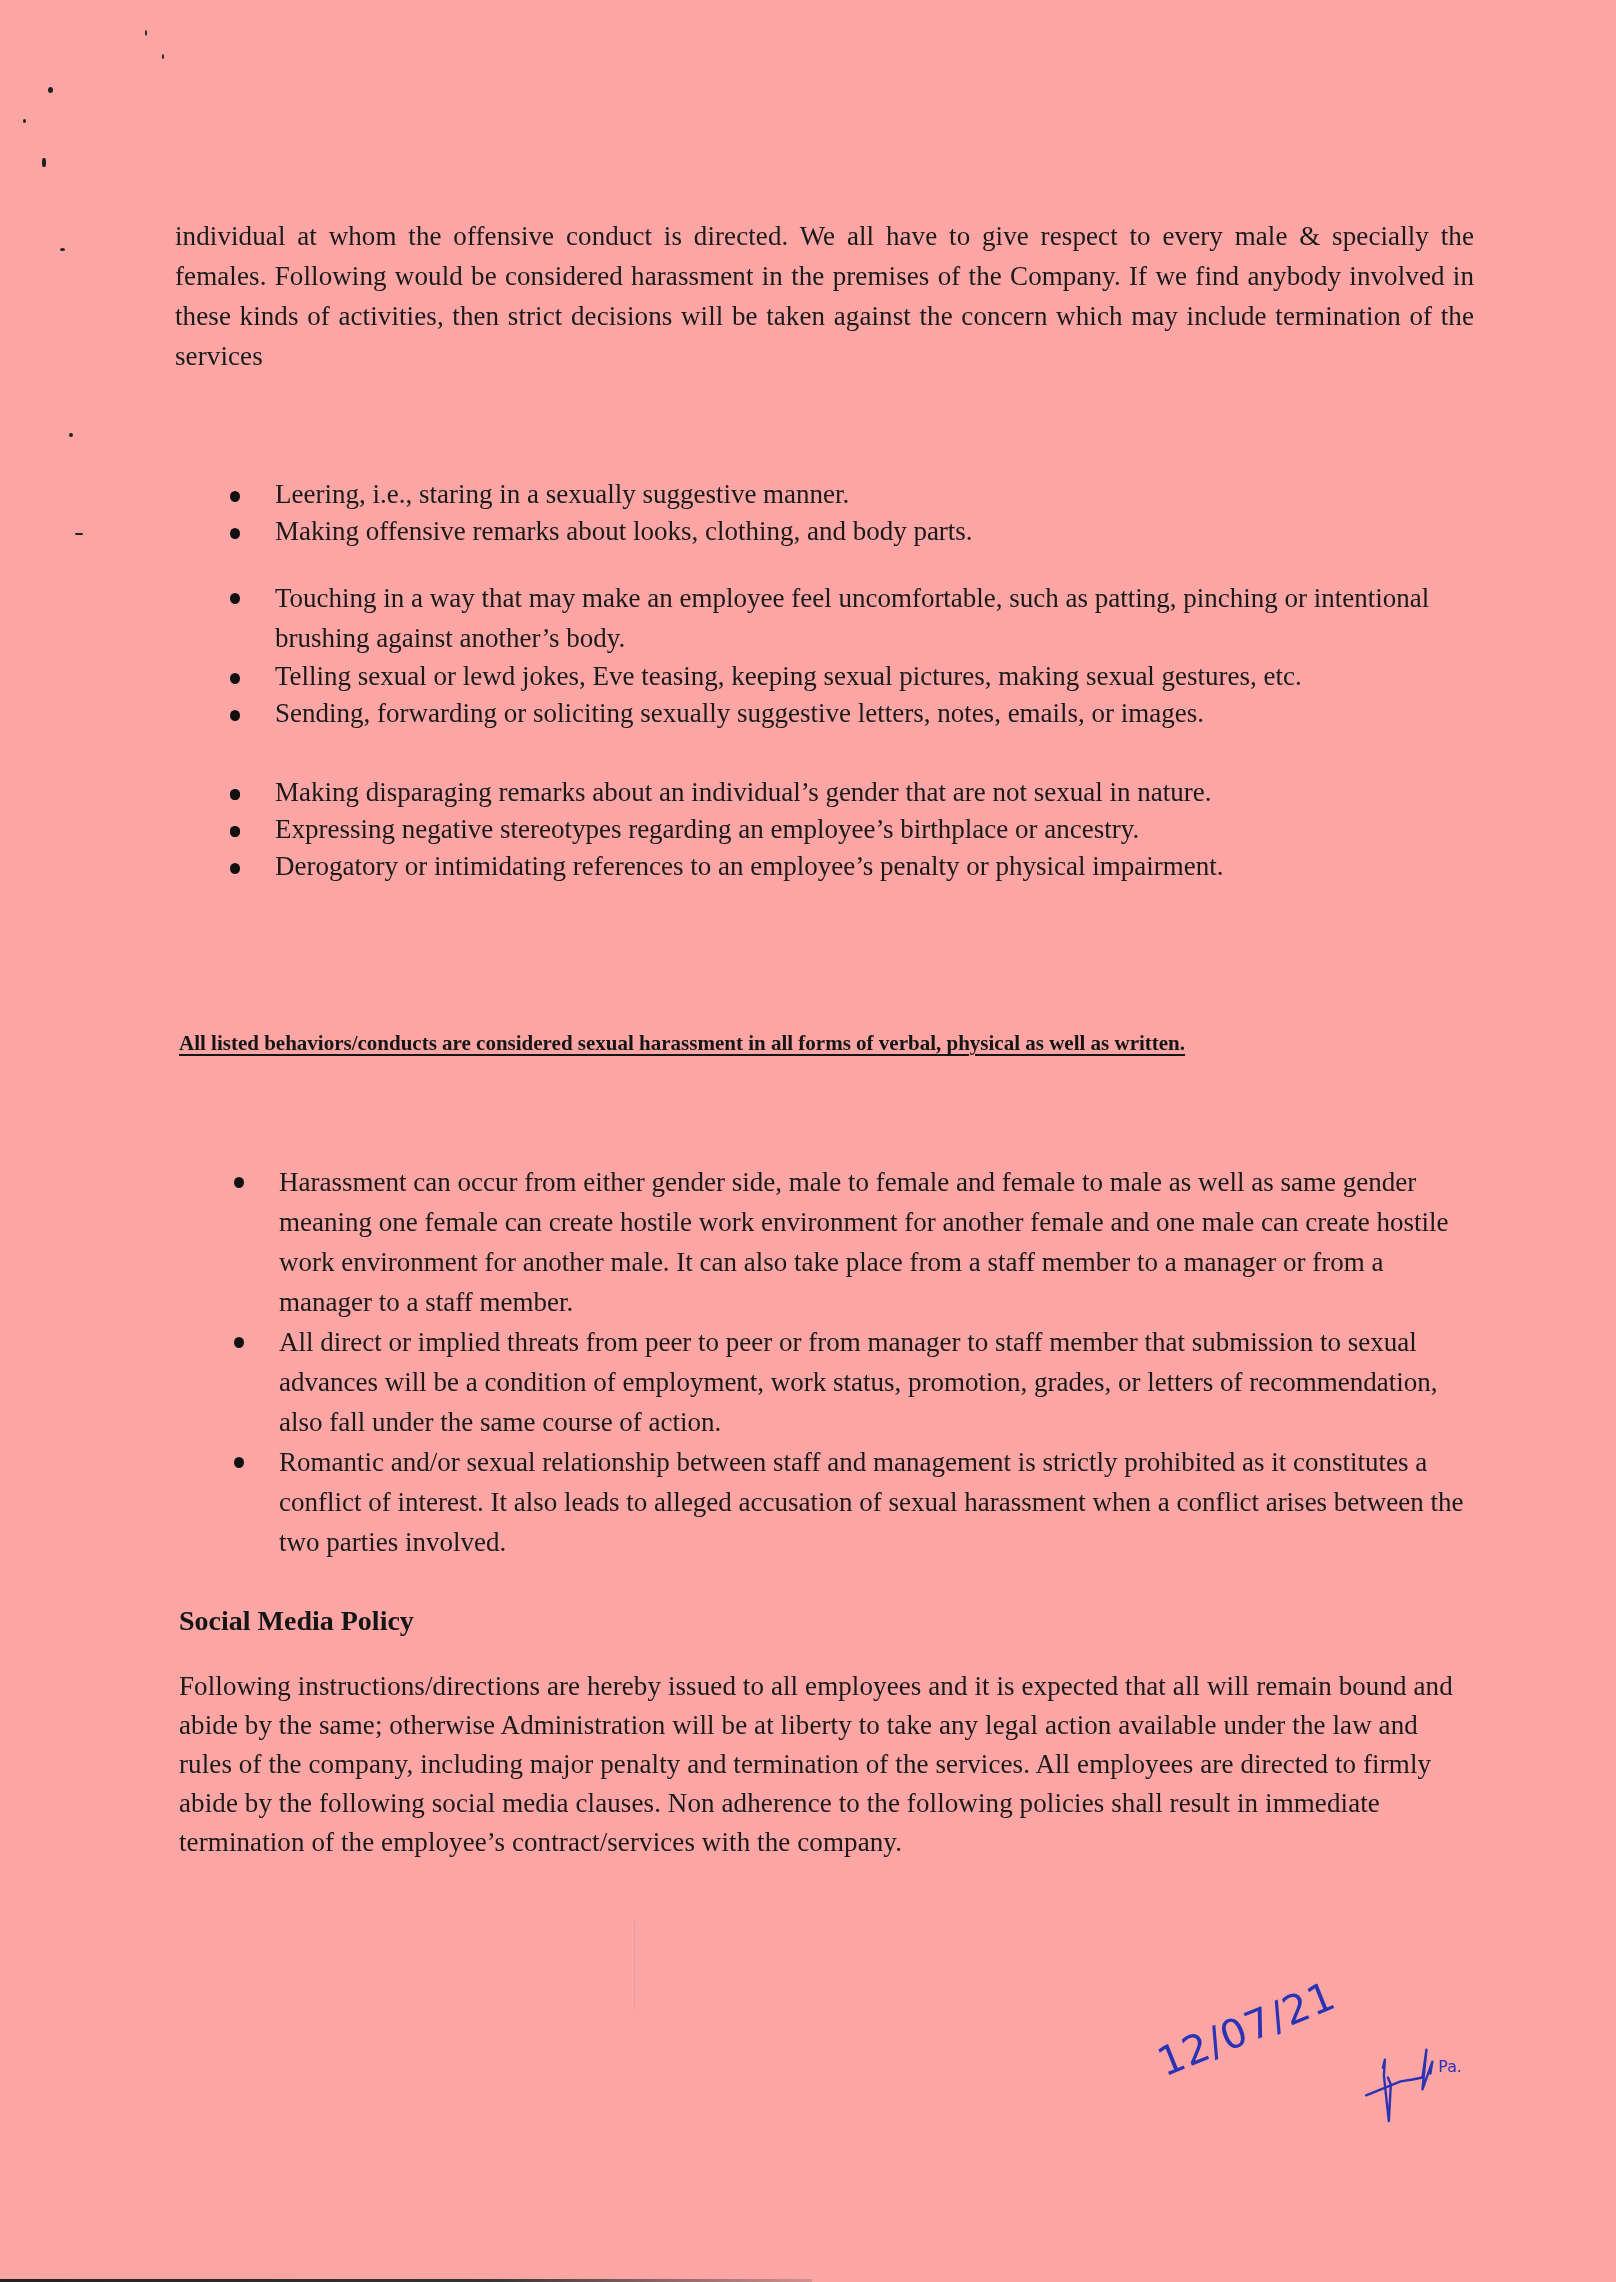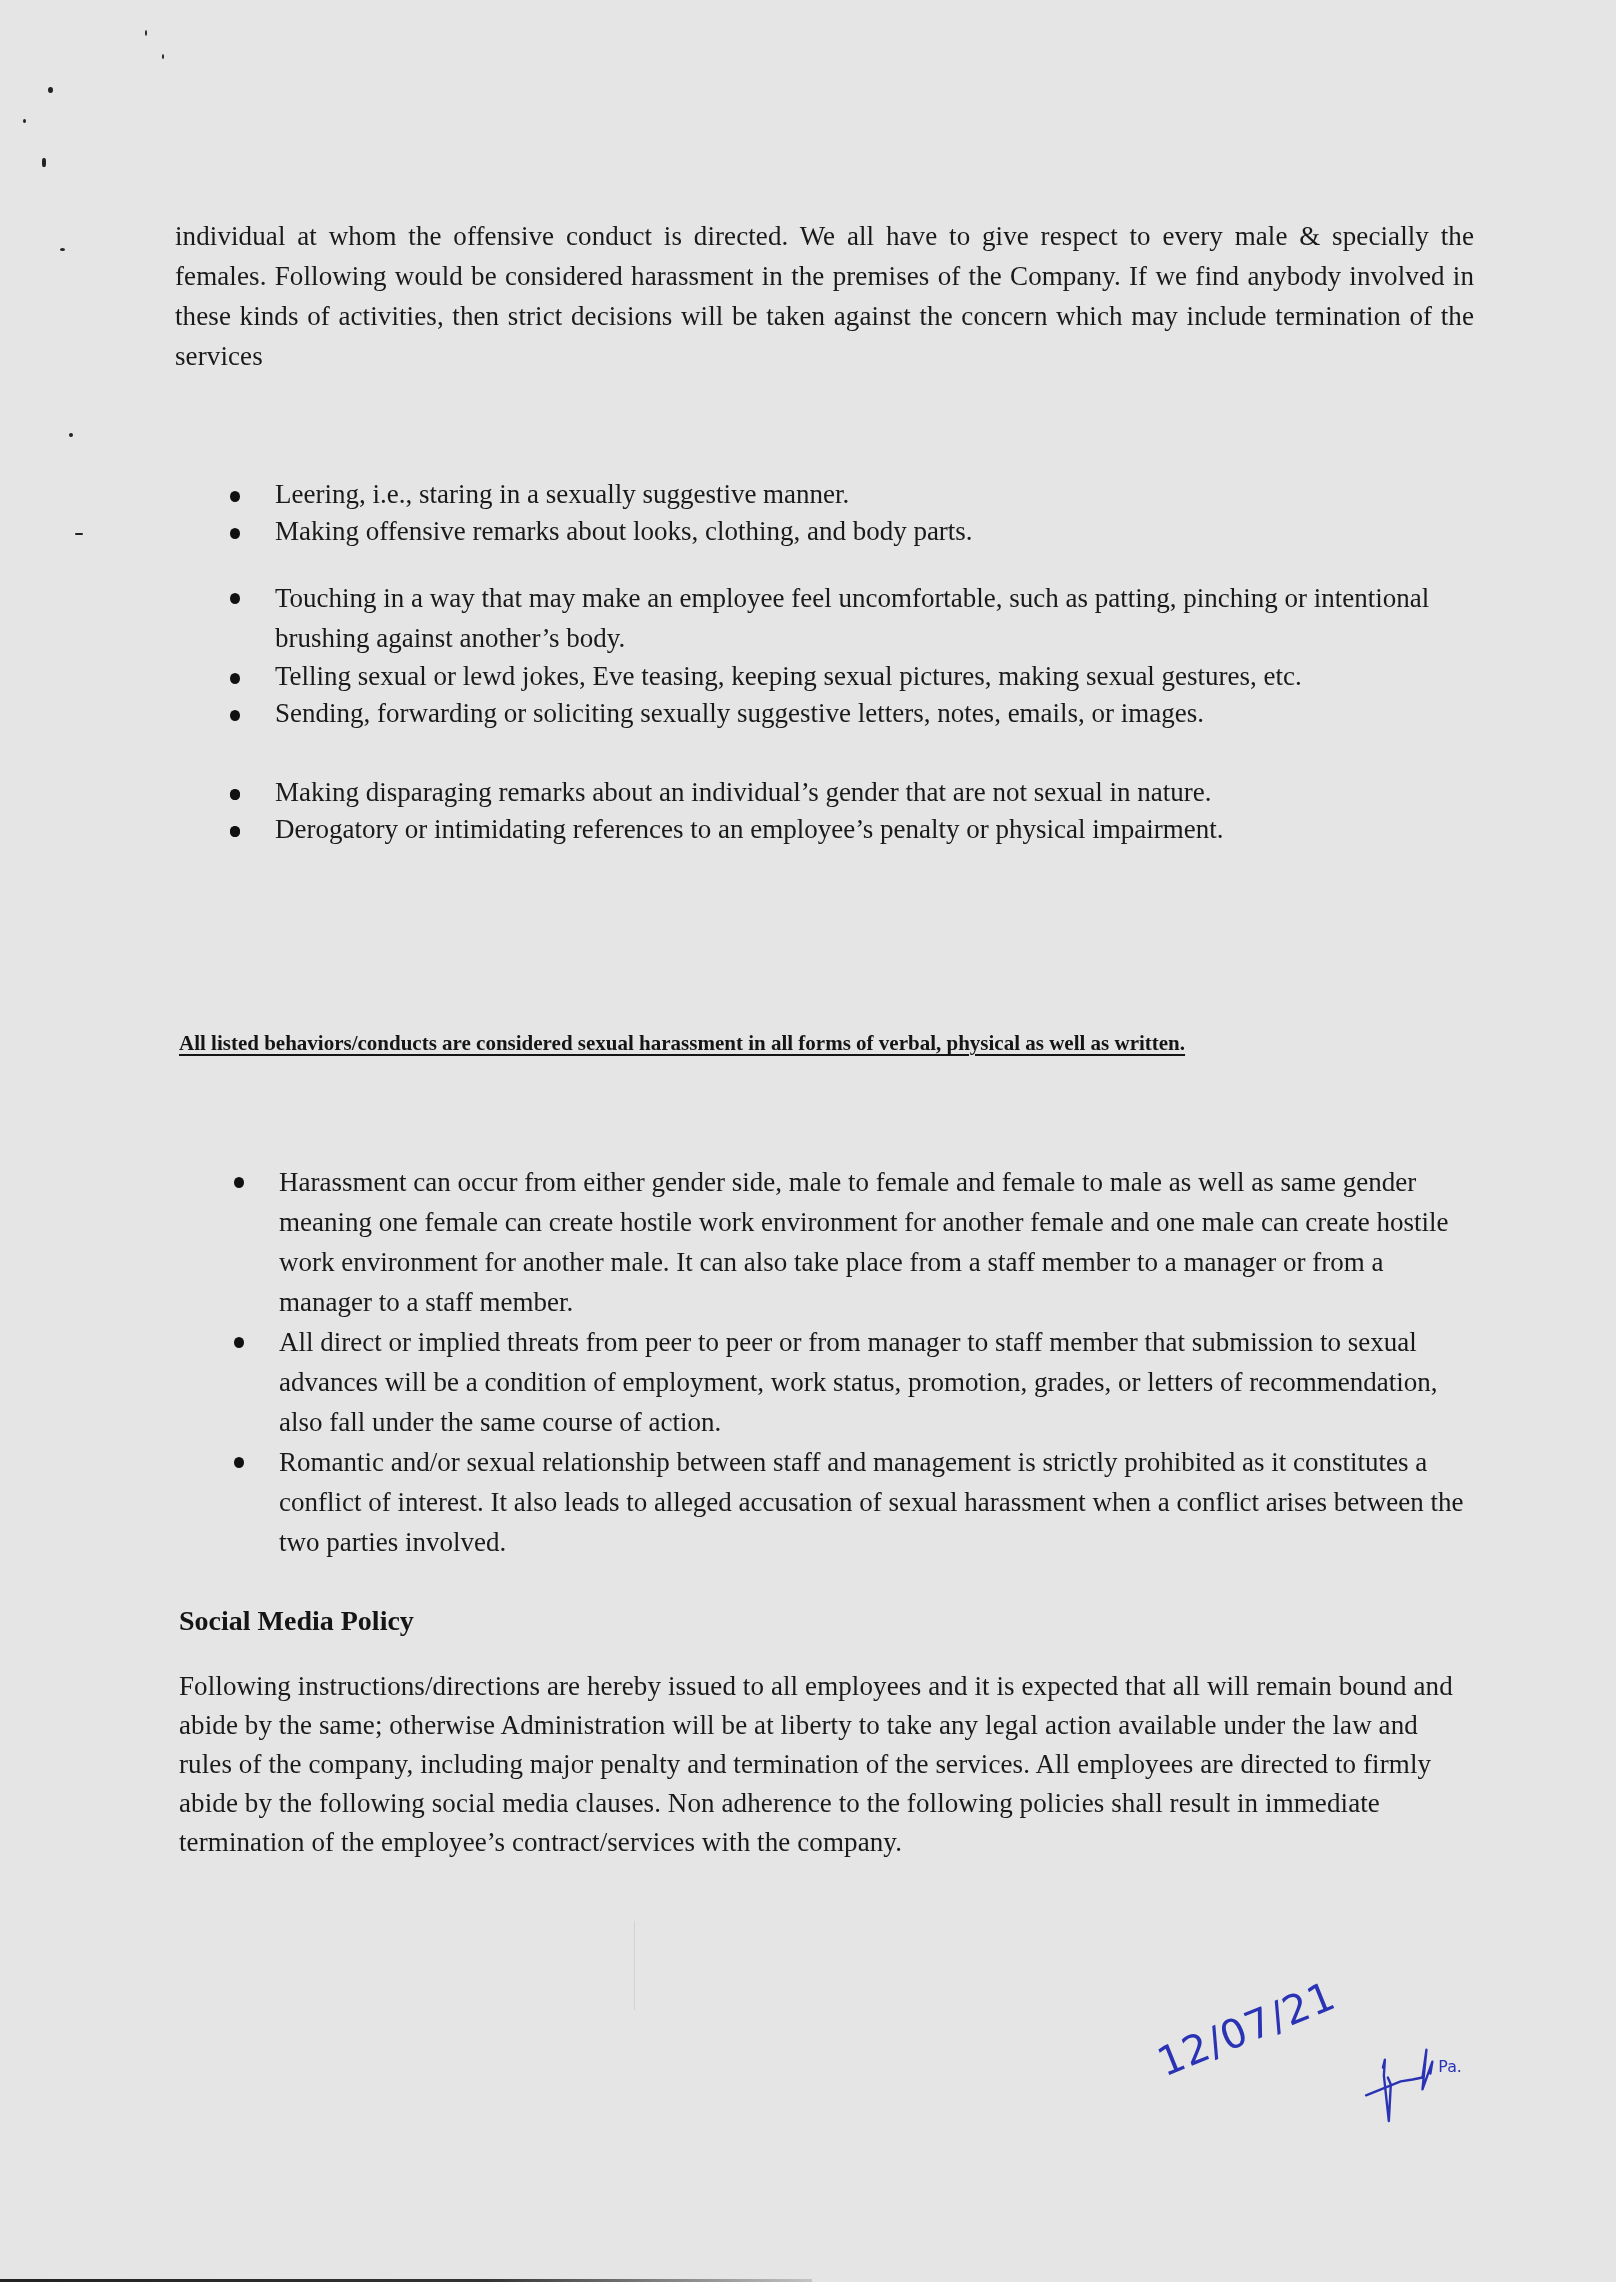--- a/index.html
+++ b/index.html
@@ -13,21 +13,21 @@
       position: relative;
       overflow: hidden;
       font-family: "Liberation Serif", "DejaVu Serif", serif;
       color: #1a1a1a;
     }
     .page {
       position: absolute;
       left: 0; top: 0;
       width: 1617px;
       height: 2283px;
-      background: #e5e5e5;
+      background: #fca5a5;
     }
     .speck {
       position: absolute;
       background: #222;
       border-radius: 50%;
     }
     .text-block {
       position: absolute;
       font-size: 27px;
       line-height: 39px;
@@ -164,20 +164,21 @@
     <li><span class="dot"></span><span>Making offensive remarks about looks, clothing, and body parts.</span></li>
     <li style="line-height:40px;margin-top:28px;"><span class="dot"></span><span>Touching in a way that may make an employee feel uncomfortable, such as patting, pinching or intentional brushing against another’s body.</span></li>
     <li><span class="dot"></span><span>Telling sexual or lewd jokes, Eve teasing, keeping sexual pictures, making sexual gestures, etc.</span></li>
     <li><span class="dot"></span><span>Sending, forwarding or soliciting sexually suggestive letters, notes, emails, or images.</span></li>
   </ul>
 
   <ul class="bullets list-b">
     <li><span class="dot"></span></li>
     <li><span class="dot"></span><span>Making disparaging remarks about an individual’s gender that are not sexual in nature.</span></li>
     <li><span class="dot"></span></li>
+    <li><span class="dot"></span><span>Expressing negative stereotypes regarding an employee’s birthplace or ancestry.</span></li>
     <li><span class="dot"></span><span>Derogatory or intimidating references to an employee’s penalty or physical impairment.</span></li>
   </ul>
 
   <div class="underline-note">All listed behaviors/conducts are considered sexual harassment in all forms of verbal, physical as well as written.</div>
 
   <ul class="bullets list-c">
     <li><span class="dot"></span><span>Harassment can occur from either gender side, male to female and female to male as well as same gender meaning one female can create hostile work environment for another female and one male can create hostile work environment for another male. It can also take place from a staff member to a manager or from a manager to a staff member.</span></li>
     <li><span class="dot"></span><span>All direct or implied threats from peer to peer or from manager to staff member that submission to sexual advances will be a condition of employment, work status, promotion, grades, or letters of recommendation, also fall under the same course of action.</span></li>
     <li><span class="dot"></span><span>Romantic and/or sexual relationship between staff and management is strictly prohibited as it constitutes a conflict of interest.  It also leads to alleged accusation of sexual harassment when a conflict arises between the two parties involved.</span></li>
   </ul>

